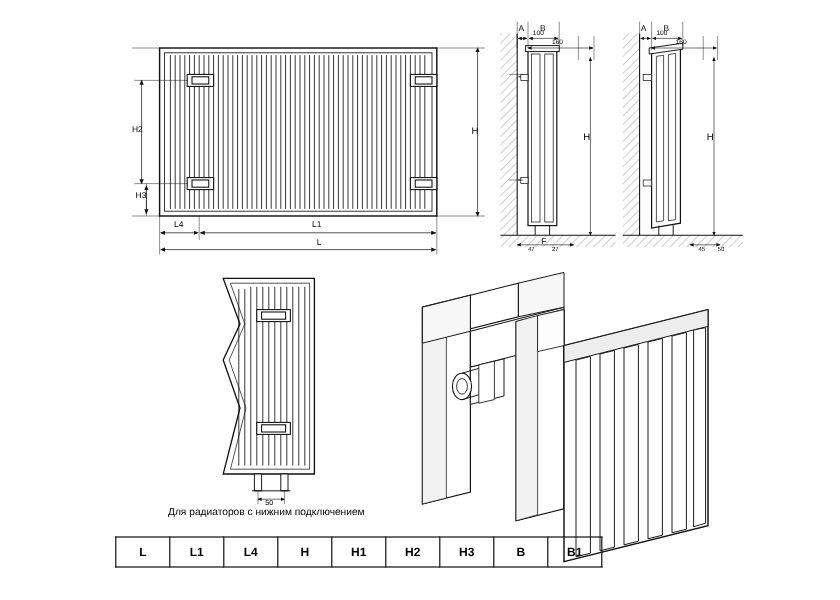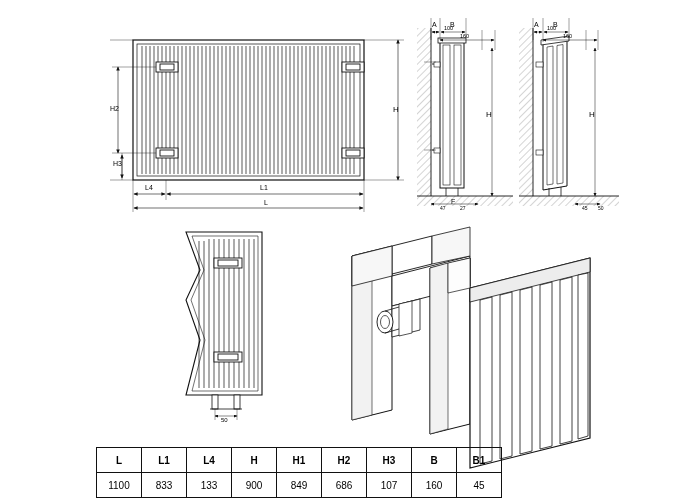--- a/index.html
+++ b/index.html
@@ -294,43 +294,33 @@
 <div class="lbl" style="left:534px;top:21px;">A</div>
 <div class="lbl" style="left:553px;top:21px;">B</div>
 <div class="lbl" style="left:563px;top:33px;font-size:5.5px;">160</div>
 <div class="lbl" style="left:547px;top:25px;font-size:5.5px;">100</div>
 <div class="lbl b" style="left:589px;top:110px;">H</div>
 <div class="lbl" style="left:582px;top:205px;font-size:5px;">45</div>
 <div class="lbl" style="left:598px;top:205px;font-size:5px;">50</div>
 
 <div class="lbl" style="left:221px;top:417px;font-size:6px;">50</div>
 
+<div class="cap" style="left:140px;top:421px;">Для радиаторов с нижним подключением</div>
 
 <div class="tblwrap">
   <table class="dims">
     <tbody>
           <tr class="head">
       <td>L</td>
       <td>L1</td>
       <td>L4</td>
       <td>H</td>
       <td>H1</td>
       <td>H2</td>
       <td>H3</td>
       <td>B</td>
       <td>B1</td>
     </tr>
-    <tr>
-      <td>1100</td>
-      <td>833</td>
-      <td>133</td>
-      <td>900</td>
-      <td>849</td>
-      <td>686</td>
-      <td>107</td>
-      <td>160</td>
-      <td>45</td>
-    </tr>
   </tbody>
       </table>
 </div>
 
 </div>
 
 </body></html>

